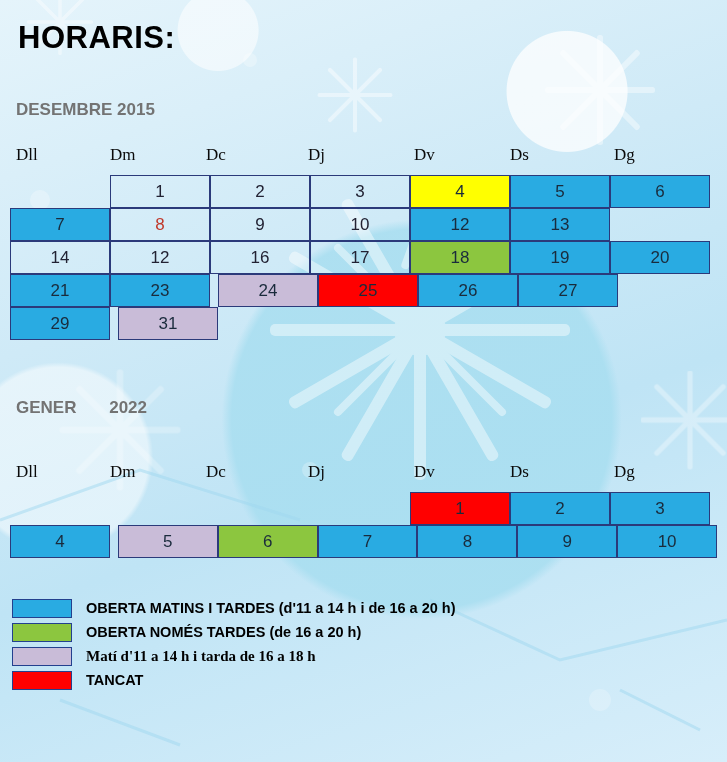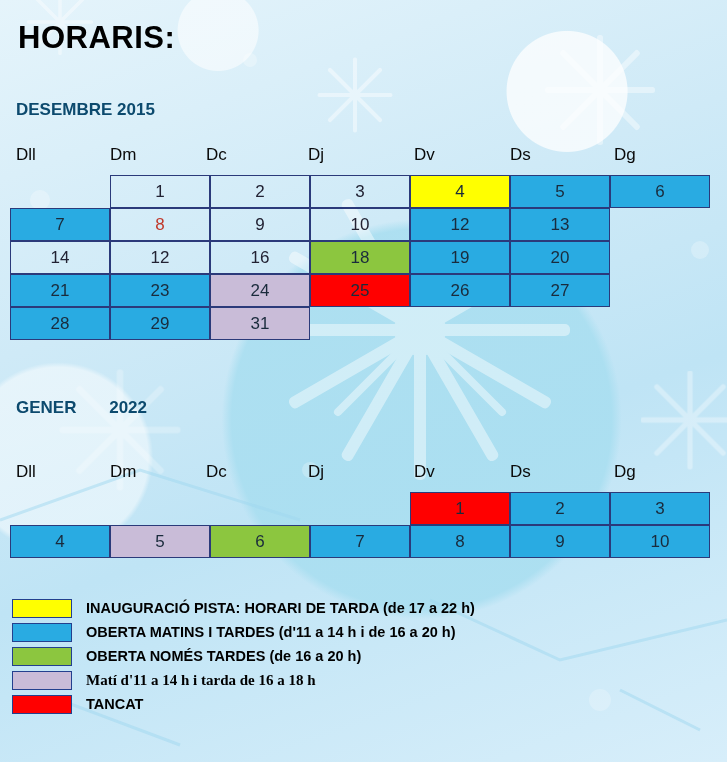--- a/index.html
+++ b/index.html
@@ -23,27 +23,27 @@
   #bg svg{position:absolute;inset:0;}
   
   .page{position:relative;z-index:2;}
   .title{
     position:absolute;left:18px;top:20px;
     font-size:31px;font-weight:bold;color:#000;
     letter-spacing:.5px;
     text-align:right;
   }
   .month-label{
-    position:absolute;font-size:17px;font-weight:bold;color:#0c4a6e;
+    position:absolute;font-size:17px;font-weight:bold;color:#737373;
   }
   #month1-label{left:16px;top:100px;}
   #month2-label{left:16px;top:398px;}
   #month2-label .yr{margin-left:28px;}
 
-  .dow-row{position:absolute;left:10px;width:710px;height:24px;}
+  .dow-row{position:absolute;left:10px;width:710px;height:24px;font-family:Liberation Serif, serif;}
   #dow1{top:145px;}
   #dow2{top:462px;}
   .dow{
     position:absolute;top:0;width:101px;text-align:left;
     font-size:17px;color:#0a0a0a;font-weight:500;
   }
 
   .grid{position:absolute;left:10px;width:707px;}
   #grid1{top:175px;}
   #grid2{top:492px;}
@@ -53,21 +53,21 @@
     border:1px solid #2b3a7a;
     display:flex;align-items:center;justify-content:center;
     font-size:17px;color:#233;
     background:transparent;
   }
   .cell.empty{border:none;background:transparent;}
   .cell.blue{background:#29abe2;color:#1a2b3c;}
   .cell.green{background:#8cc63f;color:#1a2b3c;}
   .cell.yellow{background:#ffff00;color:#1a2b3c;}
   .cell.red{background:#ff0000;color:#1a2b3c;}
-  .cell.lilac{background:#c9bcd8;color:#1a2b3c;}
+  .cell.lilac{background:#c9bcd8;color:#1a2b3c;margin-left:8px;}
   .cell.white{background:transparent;color:#223;}
   .cell.holiday{color:#c0392b;}
 
   
   .legend{position:absolute;left:12px;top:597px;width:700px;}
   .legend-row{display:flex;align-items:center;height:22px;margin-bottom:2px;}
   .swatch{
     width:60px;height:19px;box-sizing:border-box;
     border:1px solid #23408e;margin-right:14px;flex:0 0 auto;
   }
@@ -205,34 +205,34 @@
         <div class="cell white holiday">8</div>
         <div class="cell white">9</div>
         <div class="cell white">10</div>
         <div class="cell blue">12</div>
         <div class="cell blue">13</div>
       </div>
       <div class="row">
         <div class="cell white">14</div>
         <div class="cell white">12</div>
         <div class="cell white">16</div>
+        <div class="cell white">17</div>
         <div class="cell green">18</div>
         <div class="cell blue">19</div>
         <div class="cell blue">20</div>
       </div>
       <div class="row">
         <div class="cell blue">21</div>
         <div class="cell blue">23</div>
         <div class="cell lilac">24</div>
         <div class="cell red">25</div>
         <div class="cell blue">26</div>
         <div class="cell blue">27</div>
       </div>
       <div class="row">
-        <div class="cell blue">28</div>
         <div class="cell blue">29</div>
         <div class="cell lilac">31</div>
         <div class="cell empty"></div>
         <div class="cell empty"></div>
         <div class="cell empty"></div>
       </div>
     </div>
 
   <div class="month-label" id="month2-label">
     <span>GENER</span>
@@ -265,24 +265,20 @@
         <div class="cell green">6</div>
         <div class="cell blue">7</div>
         <div class="cell blue">8</div>
         <div class="cell blue">9</div>
         <div class="cell blue">10</div>
       </div>
     </div>
 
   <div class="legend" id="legend">
       <div class="legend-row">
-        <div class="swatch sw-yellow"></div>
-        <div class="legend-text">INAUGURACIÓ PISTA: HORARI DE TARDA (de 17 a 22 h)</div>
-      </div>
-      <div class="legend-row">
         <div class="swatch sw-blue"></div>
         <div class="legend-text">OBERTA MATINS I TARDES (d'11 a 14 h i de 16 a 20 h)</div>
       </div>
       <div class="legend-row">
         <div class="swatch sw-green"></div>
         <div class="legend-text">OBERTA NOMÉS TARDES (de 16 a 20 h)</div>
       </div>
       <div class="legend-row">
         <div class="swatch sw-lilac"></div>
         <div class="legend-text serif">Matí d'11 a 14 h i tarda de 16 a 18 h</div>

